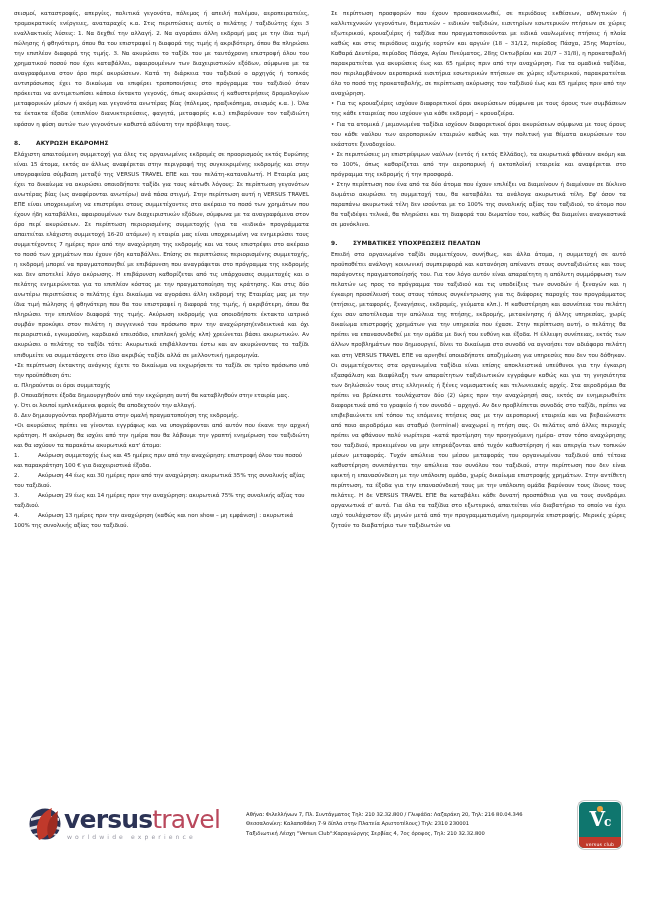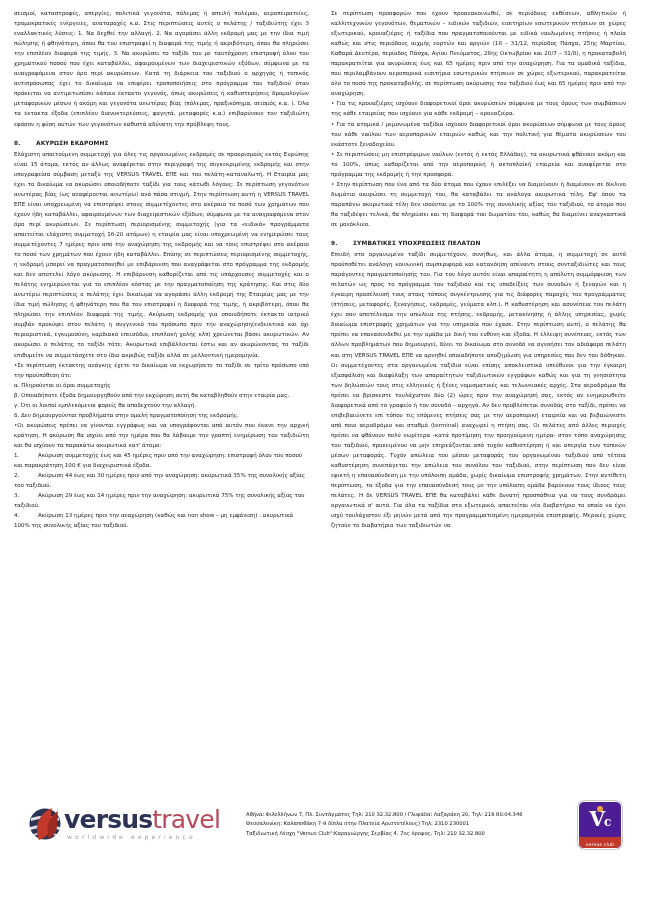--- a/index.html
+++ b/index.html
@@ -139,21 +139,21 @@
     flex: 0 0 auto;
     width: 42px;
     height: 46px;
     margin-right: 14px;
     position: relative;
   }
   .vc-inner {
     width: 42px;
     height: 46px;
     border-radius: 6px;
-    background: #4c1d95;
+    background: #0f766e;
     border: 1.4px solid #ffffff;
     box-shadow: 0 0 0 0.8px #bcbcbc;
     position: relative;
     overflow: hidden;
   }
   .vc-strip {
     position: absolute;
     left: 0; right: 0; bottom: 0;
     height: 11px;
     background: #c0392b;

